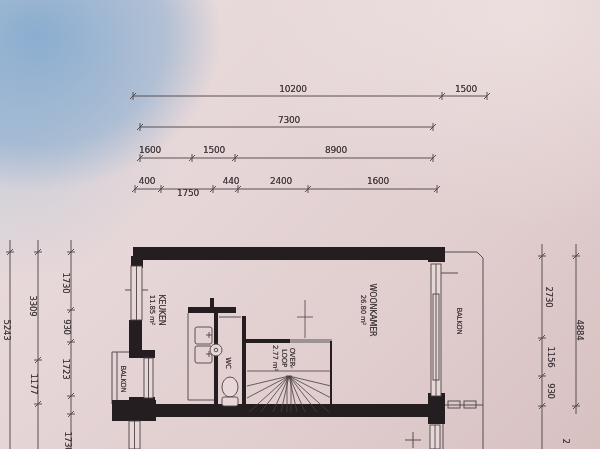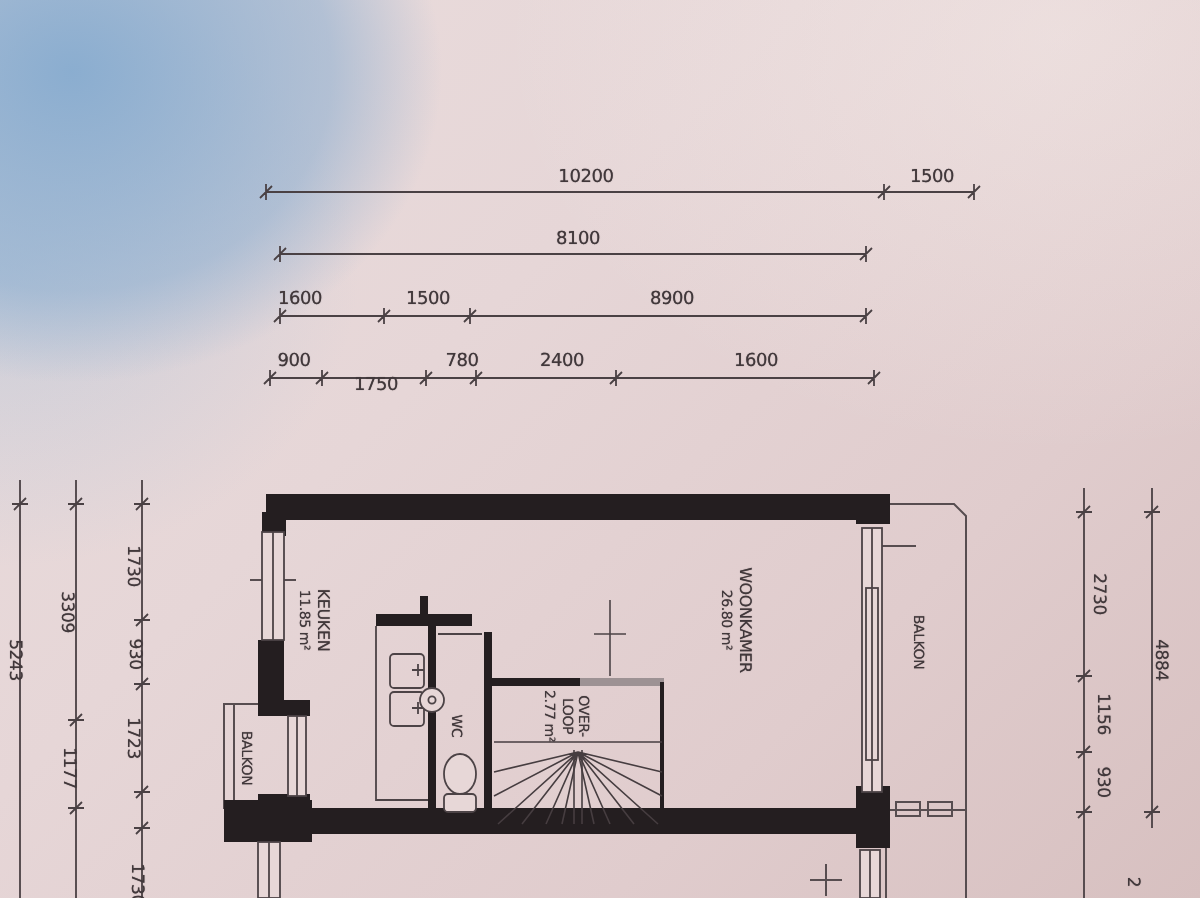--- a/index.html
+++ b/index.html
@@ -118,27 +118,27 @@
       <rect x="222" y="397" width="16" height="9" rx="2"></rect>
       <path d="M219 317 H241" fill="none"></path>
     </g>
     <g stroke="#4c4346" stroke-width="0.8" fill="none">
       <path d="M305 300 V338 M297 317 H313"></path>
     </g>
   </svg>
 
   <span class="dim" style="left:293px;top:89px">10200</span>
   <span class="dim" style="left:466px;top:89px">1500</span>
-  <span class="dim" style="left:289px;top:120px">8100</span>
+  <span class="dim" style="left:289px;top:120px">7300</span>
   <span class="dim" style="left:150px;top:150px">1600</span>
   <span class="dim" style="left:214px;top:150px">1500</span>
   <span class="dim" style="left:336px;top:150px">8900</span>
-  <span class="dim" style="left:147px;top:181px">900</span>
+  <span class="dim" style="left:147px;top:181px">400</span>
   <span class="dim" style="left:188px;top:193px">1750</span>
-  <span class="dim" style="left:231px;top:181px">780</span>
+  <span class="dim" style="left:231px;top:181px">440</span>
   <span class="dim" style="left:281px;top:181px">2400</span>
   <span class="dim" style="left:378px;top:181px">1600</span>
 
   <span class="dim rot" style="left:7px;top:330px">5243</span>
   <span class="dim rot" style="left:33px;top:306px">3309</span>
   <span class="dim rot" style="left:34px;top:384px">1177</span>
   <span class="dim rot" style="left:66px;top:283px">1730</span>
   <span class="dim rot" style="left:67px;top:327px">930</span>
   <span class="dim rot" style="left:66px;top:369px">1723</span>
   <span class="dim rot" style="left:68px;top:442px">1730</span>

